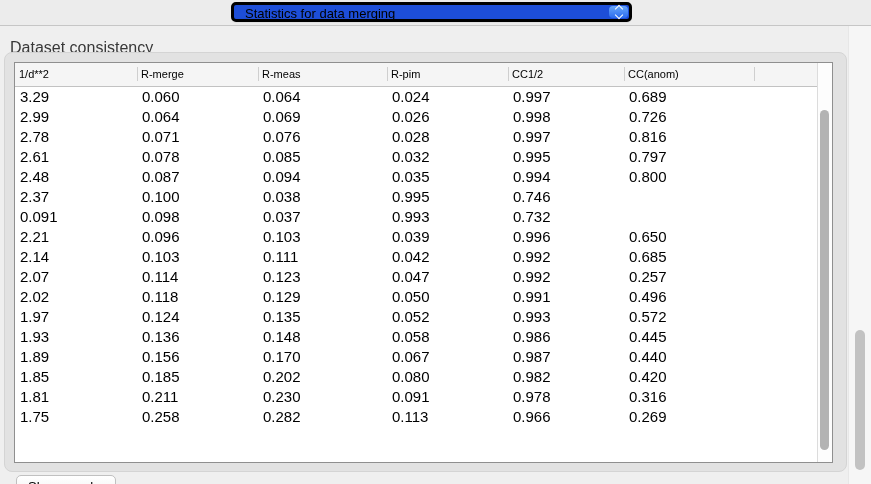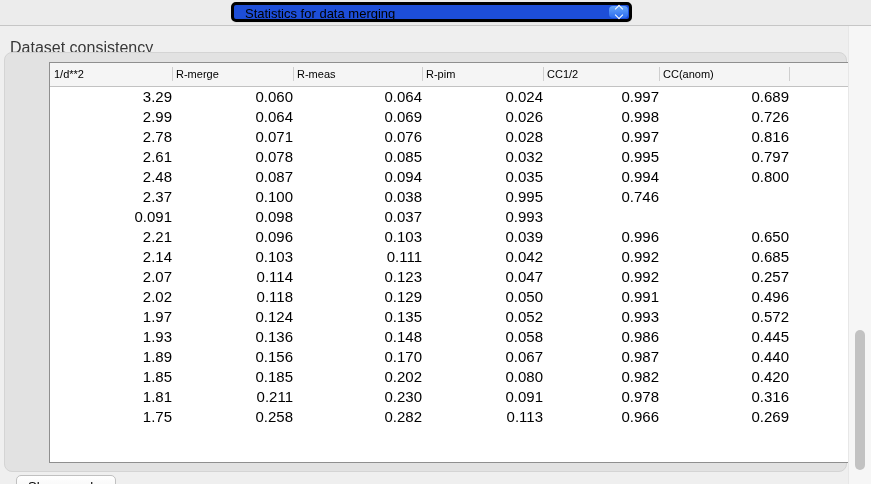--- a/index.html
+++ b/index.html
@@ -21,28 +21,28 @@
     display:flex;flex-direction:column;align-items:center;justify-content:center;gap:2px;}
   .chev{display:block;width:5px;height:5px;border:solid #fff;border-width:2px 2px 0 0;box-sizing:border-box;}
   .chev.up{transform:rotate(-45deg) scale(1);border-width:1.8px 1.8px 0 0;width:6px;height:6px;margin-bottom:-1px;}
   .chev.down{transform:rotate(135deg);border-width:1.8px 1.8px 0 0;width:6px;height:6px;margin-top:-1px;}
   
   .section-label{position:absolute;left:10px;top:39px;font-size:16px;color:#383838;}
   .groupbox{position:absolute;left:4px;top:52px;width:843px;height:420px;
     background:#e2e2e2;border:1px solid #d4d4d4;border-radius:8px;box-sizing:border-box;}
   
   .datatable{position:absolute;left:14px;top:62px;width:819px;height:401px;
-    background:#ffffff;border:1px solid #8f8f8f;box-sizing:border-box;margin-left:35px;}
+    background:#ffffff;border:1px solid #8f8f8f;box-sizing:border-box;}
   .thead{position:absolute;left:0;top:0;right:15px;height:24px;
     background:#f5f5f5;border-bottom:1px solid #c2c2c2;box-sizing:border-box;
     display:grid;grid-template-columns:122px 121px 129px 121px 116px 130px 1fr;}
   .th{position:relative;font-size:11px;line-height:23px;padding-left:4px;
     color:#000;overflow:hidden;white-space:nowrap;}
   .th + .th::before{content:'';position:absolute;left:0;top:4px;bottom:5px;width:1px;background:#cfcfcf;}
-  .tbody{position:absolute;left:0;top:24px;right:15px;bottom:0;overflow:hidden;text-align:right;}
+  .tbody{position:absolute;left:0;top:24px;right:15px;bottom:0;overflow:hidden;}
   .tr{display:grid;grid-template-columns:122px 121px 129px 121px 116px 130px 1fr;height:20px;}
   .td{font-size:15px;line-height:20px;padding-left:5px;white-space:nowrap;overflow:hidden;}
   .table-scrollbar{position:absolute;top:0;right:0;bottom:0;width:15px;
     background:#fdfdfd;border-left:1px solid #dcdcdc;box-sizing:border-box;}
   .table-thumb{position:absolute;left:2px;top:47px;width:9px;height:340px;
     background:#b3b3b3;border-radius:5px;}
   
   .window-scrollbar{position:absolute;right:0;top:26px;bottom:0;width:23px;
     background:#f6f6f6;border-left:1px solid #e7e7e7;box-sizing:border-box;}
   .window-thumb{position:absolute;left:6px;top:304px;width:10px;height:140px;
@@ -134,20 +134,21 @@
           <div class="td">0.038</div>
           <div class="td">0.995</div>
           <div class="td">0.746</div>
           <div class="td"></div>
         </div>
         <div class="tr">
           <div class="td">0.091</div>
           <div class="td">0.098</div>
           <div class="td">0.037</div>
           <div class="td">0.993</div>
+          <div class="td">0.732</div>
           <div class="td"></div>
         </div>
         <div class="tr">
           <div class="td">2.21</div>
           <div class="td">0.096</div>
           <div class="td">0.103</div>
           <div class="td">0.039</div>
           <div class="td">0.996</div>
           <div class="td">0.650</div>
           <div class="td"></div>

